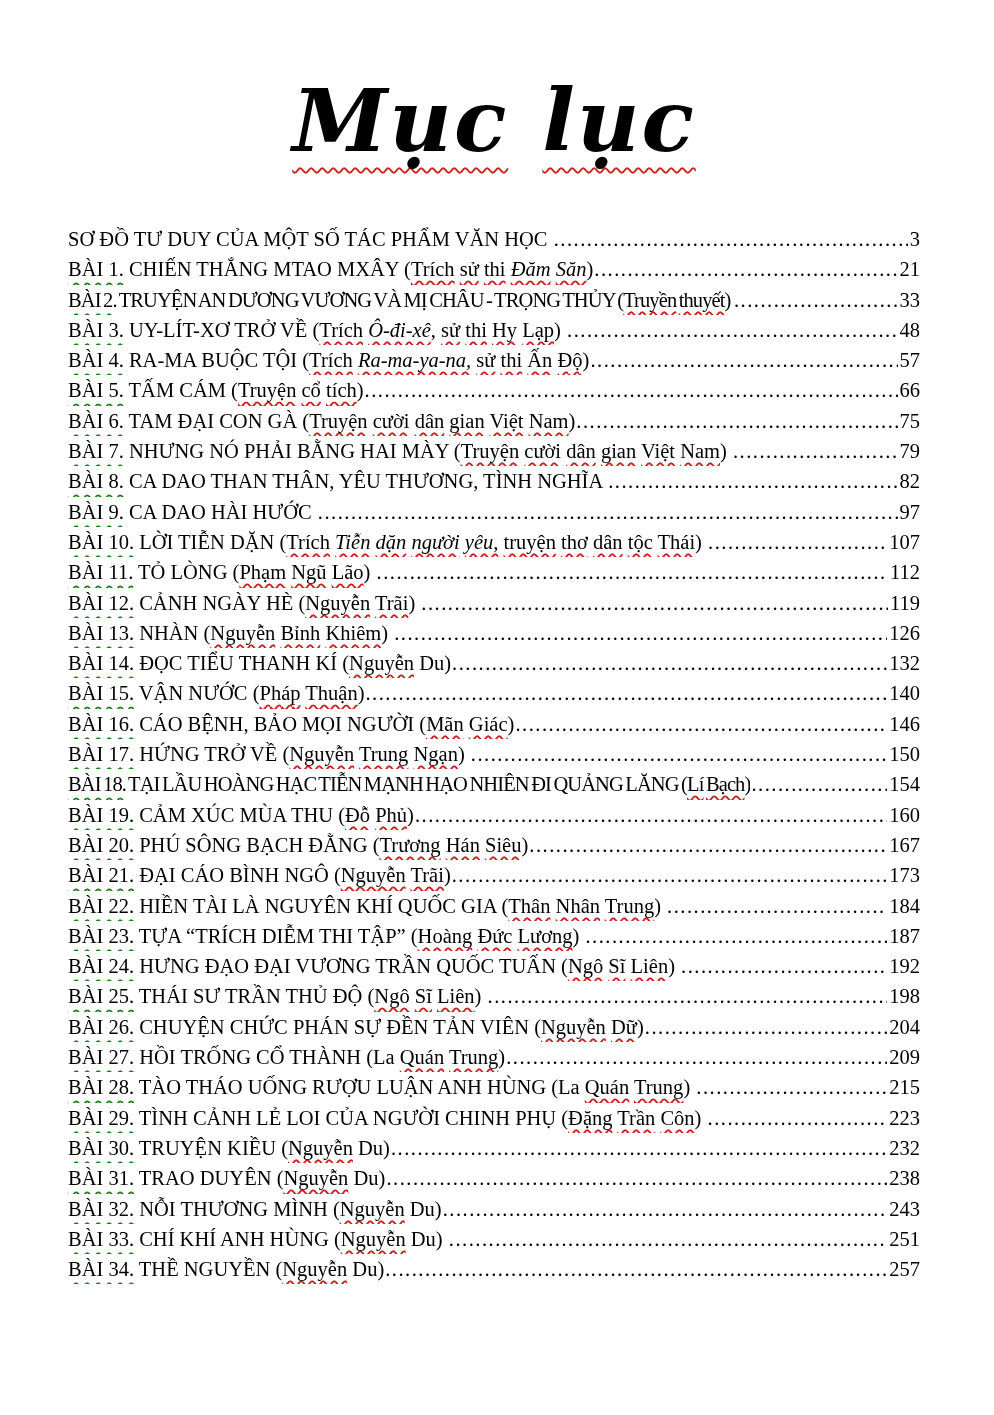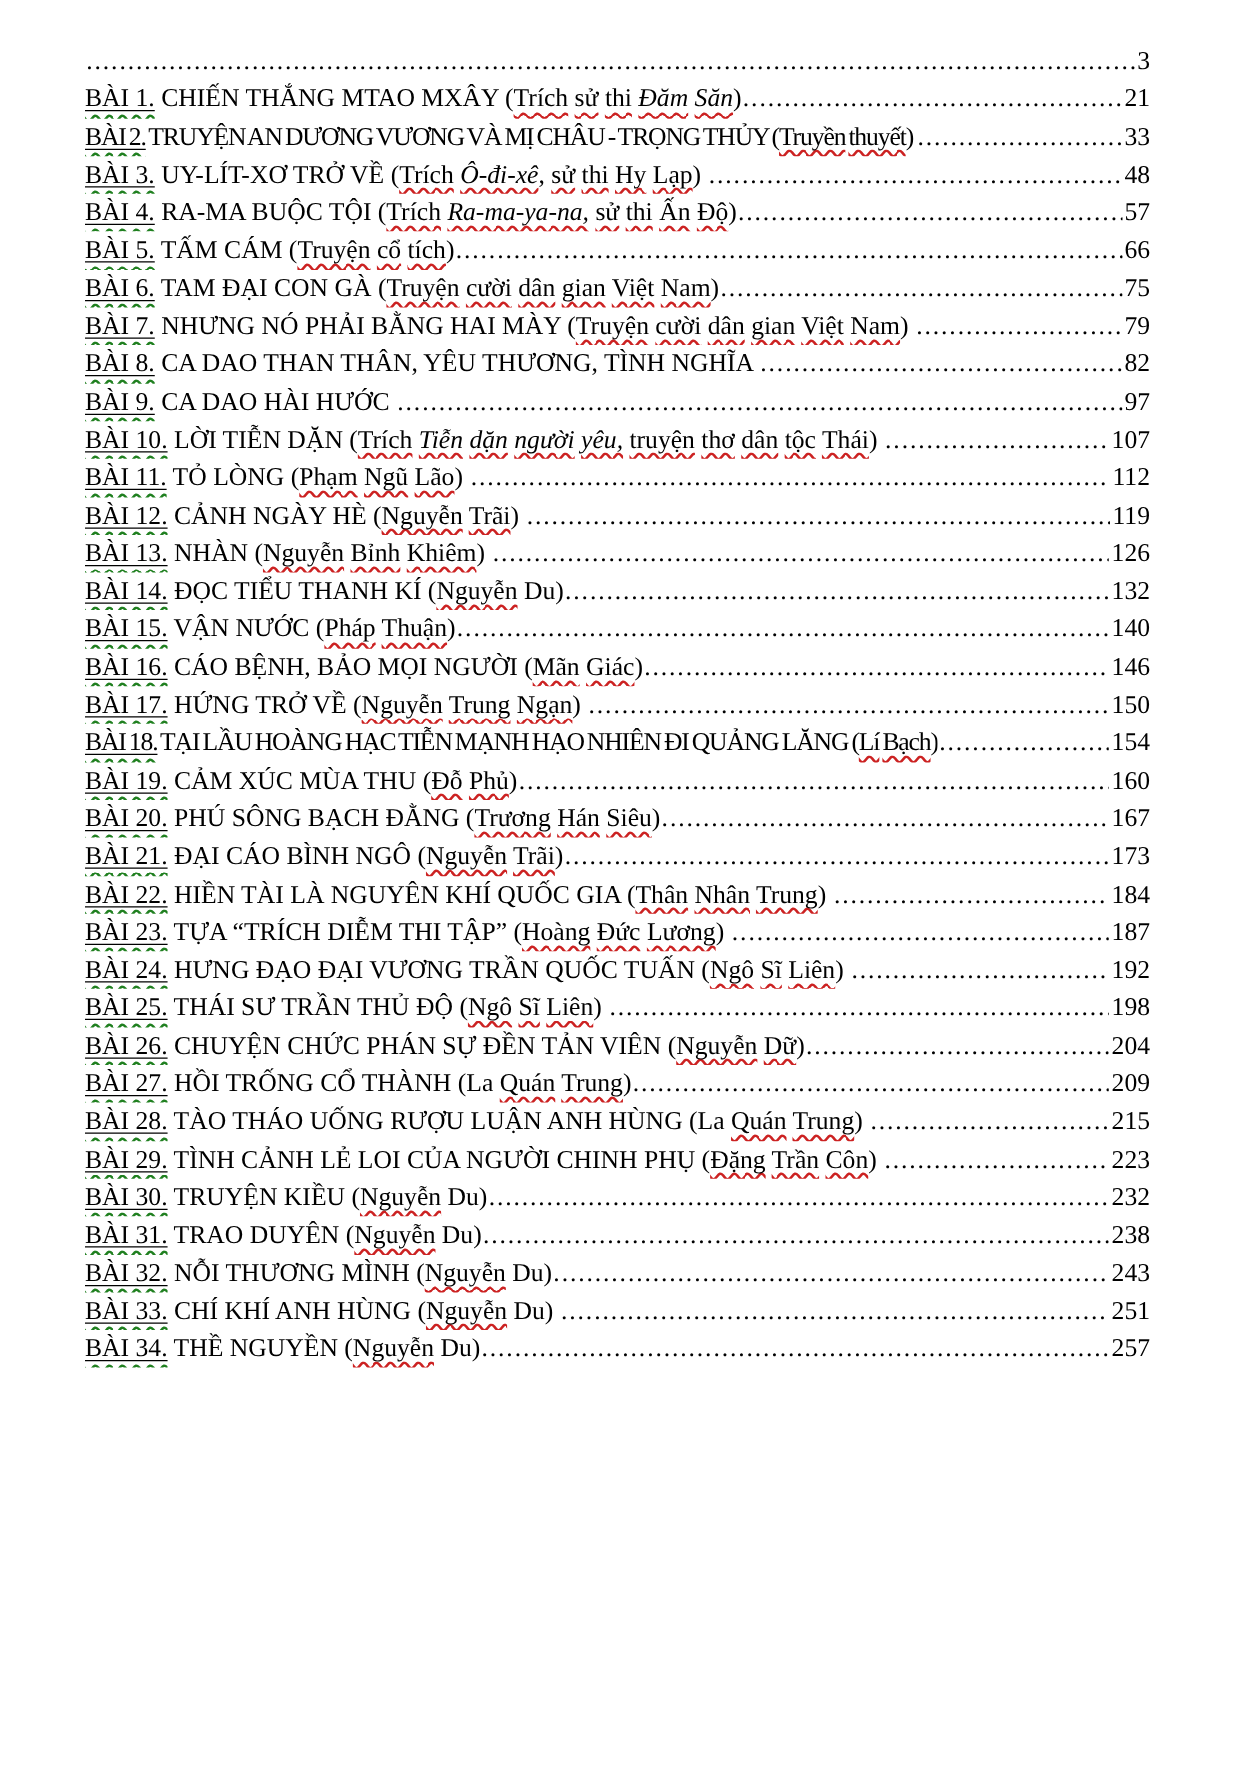--- a/index.html
+++ b/index.html
@@ -65,21 +65,20 @@
   }
   .num {
     text-decoration: underline;
     text-decoration-style: wavy;
     text-decoration-color: #208020;
     text-decoration-thickness: 1.5px;
     text-underline-offset: 6px;
     text-decoration-skip-ink: none;
   }
   .num-solid {
-    text-decoration: underline;
     text-decoration-style: solid;
     text-decoration-color: #000000;
     text-decoration-thickness: 1px;
     text-underline-offset: 3px;
     text-decoration-skip-ink: none;
     margin-top: 32px;
   }
   .sq {
     text-decoration: underline;
     text-decoration-style: wavy;
@@ -98,22 +97,23 @@
   }
   .pagenum {
     flex: 0 0 auto;
     text-align: right;
   }
 </style>
 </head>
 <body>
 
 <div class="page">
+  <h1 class="doc-title"><span class="title-word">Mục</span><span class="title-word">lục</span></h1>
   <div class="toc" id="toc">
-      <div class="row"><span class="leader">............................................................................................................................................................................................................................</span><span class="pagenum">3</span></div>
+      <div class="row"><span class="row-text"><span>SƠ ĐỒ TƯ DUY CỦA MỘT SỐ TÁC PHẨM VĂN HỌC </span></span><span class="leader">............................................................................................................................................................................................................................</span><span class="pagenum">3</span></div>
       <div class="row"><span class="row-text"><span class="num"><span class="num-solid">BÀI 1.</span></span><span> CHIẾN THẮNG MTAO MXÂY </span><span><span>(</span><span><span class="sq">Trích</span> <span class="sq">sử</span> <span class="sq">thi</span> </span><span class="it"><span class="sq">Đăm</span> <span class="sq">Săn</span></span><span>)</span></span></span><span class="leader">............................................................................................................................................................................................................................</span><span class="pagenum">21</span></div>
       <div class="row cond"><span class="row-text"><span class="num"><span class="num-solid">BÀI 2.</span></span><span> TRUYỆN AN DƯƠNG VƯƠNG VÀ MỊ CHÂU - TRỌNG THỦY </span><span><span>(</span><span><span class="sq">Truyền</span> <span class="sq">thuyết</span></span><span>) </span></span></span><span class="leader">............................................................................................................................................................................................................................</span><span class="pagenum">33</span></div>
       <div class="row"><span class="row-text"><span class="num"><span class="num-solid">BÀI 3.</span></span><span> UY-LÍT-XƠ TRỞ VỀ </span><span><span>(</span><span><span class="sq">Trích</span> </span><span class="it"><span class="sq">Ô-đi-xê</span></span><span>, </span><span><span class="sq">sử</span> <span class="sq">thi</span> <span class="sq">Hy</span> <span class="sq">Lạp</span></span><span>) </span></span></span><span class="leader">............................................................................................................................................................................................................................</span><span class="pagenum">48</span></div>
       <div class="row"><span class="row-text"><span class="num"><span class="num-solid">BÀI 4.</span></span><span> RA-MA BUỘC TỘI </span><span><span>(</span><span><span class="sq">Trích</span> </span><span class="it"><span class="sq">Ra-ma-ya-na,</span></span><span> </span><span><span class="sq">sử</span> <span class="sq">thi</span> <span class="sq">Ấn</span> <span class="sq">Độ</span></span><span>)</span></span></span><span class="leader">............................................................................................................................................................................................................................</span><span class="pagenum">57</span></div>
       <div class="row"><span class="row-text"><span class="num"><span class="num-solid">BÀI 5.</span></span><span> TẤM CÁM </span><span><span>(</span><span><span class="sq">Truyện</span> <span class="sq">cổ</span> <span class="sq">tích</span></span><span>)</span></span></span><span class="leader">............................................................................................................................................................................................................................</span><span class="pagenum">66</span></div>
       <div class="row"><span class="row-text"><span class="num"><span class="num-solid">BÀI 6.</span></span><span> TAM ĐẠI CON GÀ </span><span><span>(</span><span><span class="sq">Truyện</span> <span class="sq">cười</span> <span class="sq">dân</span> <span class="sq">gian</span> <span class="sq">Việt</span> <span class="sq">Nam</span></span><span>)</span></span></span><span class="leader">............................................................................................................................................................................................................................</span><span class="pagenum">75</span></div>
       <div class="row"><span class="row-text"><span class="num"><span class="num-solid">BÀI 7.</span></span><span> NHƯNG NÓ PHẢI BẰNG HAI MÀY </span><span><span>(</span><span><span class="sq">Truyện</span> <span class="sq">cười</span> <span class="sq">dân</span> <span class="sq">gian</span> <span class="sq">Việt</span> <span class="sq">Nam</span></span><span>) </span></span></span><span class="leader">............................................................................................................................................................................................................................</span><span class="pagenum">79</span></div>
       <div class="row"><span class="row-text"><span class="num"><span class="num-solid">BÀI 8.</span></span><span> CA DAO THAN THÂN, YÊU THƯƠNG, TÌNH NGHĨA </span></span><span class="leader">............................................................................................................................................................................................................................</span><span class="pagenum">82</span></div>
       <div class="row"><span class="row-text"><span class="num"><span class="num-solid">BÀI 9.</span></span><span> CA DAO HÀI HƯỚC </span></span><span class="leader">............................................................................................................................................................................................................................</span><span class="pagenum">97</span></div>
       <div class="row"><span class="row-text"><span class="num"><span class="num-solid">BÀI 10.</span></span><span> LỜI TIỄN DẶN </span><span><span>(</span><span><span class="sq">Trích</span> </span><span class="it"><span class="sq">Tiễn</span> <span class="sq">dặn</span> <span class="sq">người</span> <span class="sq">yêu,</span></span><span> </span><span><span class="sq">truyện</span> <span class="sq">thơ</span> <span class="sq">dân</span> <span class="sq">tộc</span> <span class="sq">Thái</span></span><span>) </span></span></span><span class="leader">............................................................................................................................................................................................................................</span><span class="pagenum">107</span></div>

